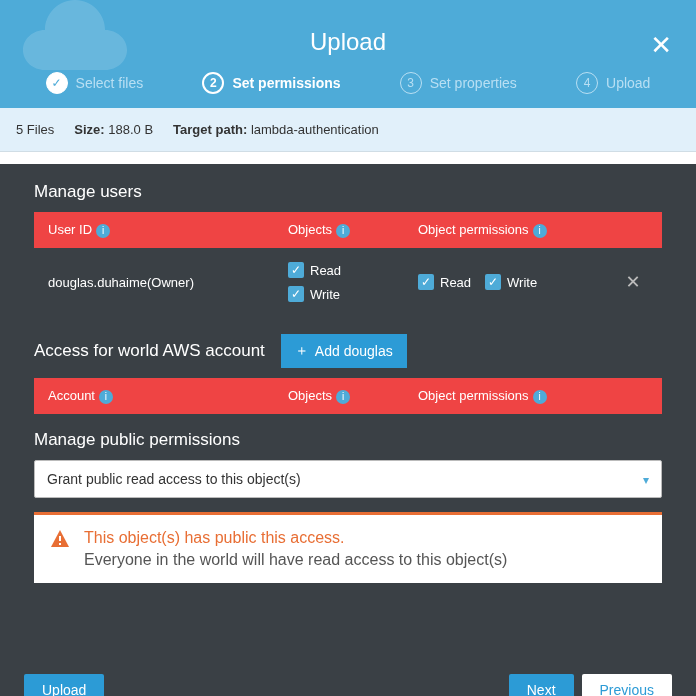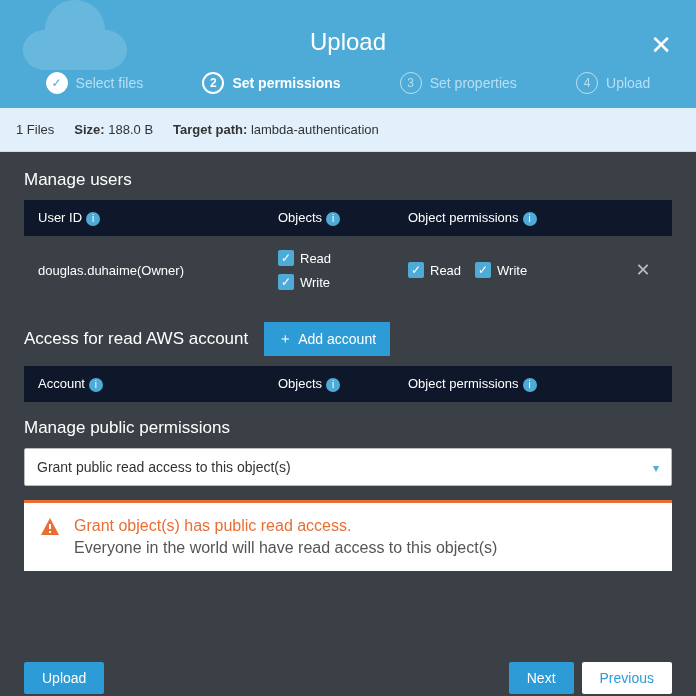--- a/index.html
+++ b/index.html
@@ -9,23 +9,23 @@
 .title { color: #fff; font-size: 24px; font-weight: 300; text-align: center; padding-top: 28px; }
 .close-btn { position: absolute; right: 24px; top: 30px; color: #fff; font-size: 26px; cursor: pointer; }
 .steps { display: flex; justify-content: space-around; align-items: center; padding: 0 16px; height: 42px; position: absolute; bottom: 4px; left: 0; right: 0; }
 .step { display: flex; align-items: center; gap: 8px; color: #b8dff3; font-size: 14px; cursor: pointer; }
 .step.active { color: #fff; font-weight: 600; }
 .step-circle { width: 22px; height: 22px; border: 1.5px solid #b8dff3; border-radius: 50%; display: flex; align-items: center; justify-content: center; font-size: 12px; }
 .step.active .step-circle { border-color: #fff; border-width: 2px; }
 .step.done .step-circle { background: #fff; border-color: #fff; color: #4eabd8; }
 .infobar { background: #e1f0fa; padding: 14px 16px; font-size: 13px; color: #333; display: flex; gap: 20px; border-bottom: 1px solid #d0dde5; }
 .infobar .lbl { font-weight: 700; }
-.content { background: #3a4045; padding: 18px 24px 10px; height: 498px; overflow: hidden; }
+.content { background: #3a4045; padding: 18px 34px 10px; height: 498px; overflow: hidden; margin-top: 12px; }
 .section-title { color: #fff; font-size: 17px; margin-bottom: 10px; }
-.tbl-header { background: #0f172a; display: flex; padding: 10px 14px; color: #fff; font-size: 13px; }
+.tbl-header { background: #ef4444; display: flex; padding: 10px 14px; color: #fff; font-size: 13px; }
 .col1 { width: 240px; }
 .col2 { width: 130px; }
 .col3 { flex: 1; }
 .col4 { width: 30px; text-align: center; }
 .info-icon { display: inline-block; width: 14px; height: 14px; background: #4eabd8; border-radius: 50%; color: #fff; font-size: 10px; line-height: 14px; text-align: center; margin-left: 4px; font-style: normal; }
 .tbl-row { display: flex; padding: 14px; color: #fff; font-size: 13px; align-items: center; justify-content: space-between; }
 .checkbox-group { display: flex; flex-direction: column; gap: 8px; }
 .checkbox-inline-group { display: flex; gap: 14px; }
 .chk { display: flex; align-items: center; gap: 6px; }
 .checkbox { width: 16px; height: 16px; background: #4eabd8; border-radius: 2px; display: inline-flex; align-items: center; justify-content: center; color: #fff; font-size: 12px; }
@@ -69,21 +69,21 @@
         <span>Set properties</span>
       </div>
     <div class="step">
         <span class="step-circle">4</span>
         <span>Upload</span>
       </div>
   </div>
 </div>
 
 <div class="infobar">
-  <span>1 Files</span>
+  <span>5 Files</span>
   <span><span class="lbl">Size:</span> <span>188.0 B</span></span>
   <span><span class="lbl">Target path:</span> <span>lambda-authentication</span></span>
 </div>
 
 <div class="content">
   <div class="section-title">Manage users</div>
   <div class="tbl-header">
     <div class="col1"><span>User ID</span><span class="info-icon">i</span></div>
     <div class="col2"><span>Objects</span><span class="info-icon">i</span></div>
     <div class="col3"><span>Object permissions</span><span class="info-icon">i</span></div>
@@ -111,24 +111,24 @@
       <div class="chk">
             <span class="checkbox">✓</span>
             <span>Write</span>
           </div>
     </div>
       </div>
     <div class="col4"><span class="row-del">✕</span></div>
   </div>
 
   <div class="sub-section">
-    <div class="section-title" style="margin-bottom:0">Access for read AWS account</div>
+    <div class="section-title" style="margin-bottom:0">Access for world AWS account</div>
     <button class="add-btn">
         <span>＋</span>
-        <span>Add account</span>
+        <span>Add douglas</span>
       </button>
   </div>
   <div class="tbl-header">
     <div class="col1"><span>Account</span><span class="info-icon">i</span></div>
     <div class="col2"><span>Objects</span><span class="info-icon">i</span></div>
     <div class="col3"><span>Object permissions</span><span class="info-icon">i</span></div>
   </div>
 
   <div class="section-title" style="margin-top:16px">Manage public permissions</div>
   <div class="dropdown">
@@ -136,21 +136,21 @@
     <span class="chevron">▾</span>
   </div>
 
   <div class="alert">
     <svg class="alert-icon" width="20" height="20" viewBox="0 0 20 20">
         <path fill="#e86e34" d="M10 1 L19 18 H1 Z"></path>
         <rect x="9" y="7" width="2" height="5" fill="#fff"></rect>
         <rect x="9" y="14" width="2" height="2" fill="#fff"></rect>
       </svg>
     <div class="alert-text">
-      <div class="alert-title">Grant object(s) has public read access.</div>
+      <div class="alert-title">This object(s) has public this access.</div>
       <div class="alert-sub">Everyone in the world will have read access to this object(s)</div>
     </div>
   </div>
 </div>
 
 <div class="footer">
   <button class="btn btn-primary">Upload</button>
   <div class="footer-right">
     <button class="btn btn-primary">Next</button>
     <button class="btn btn-secondary">Previous</button>

